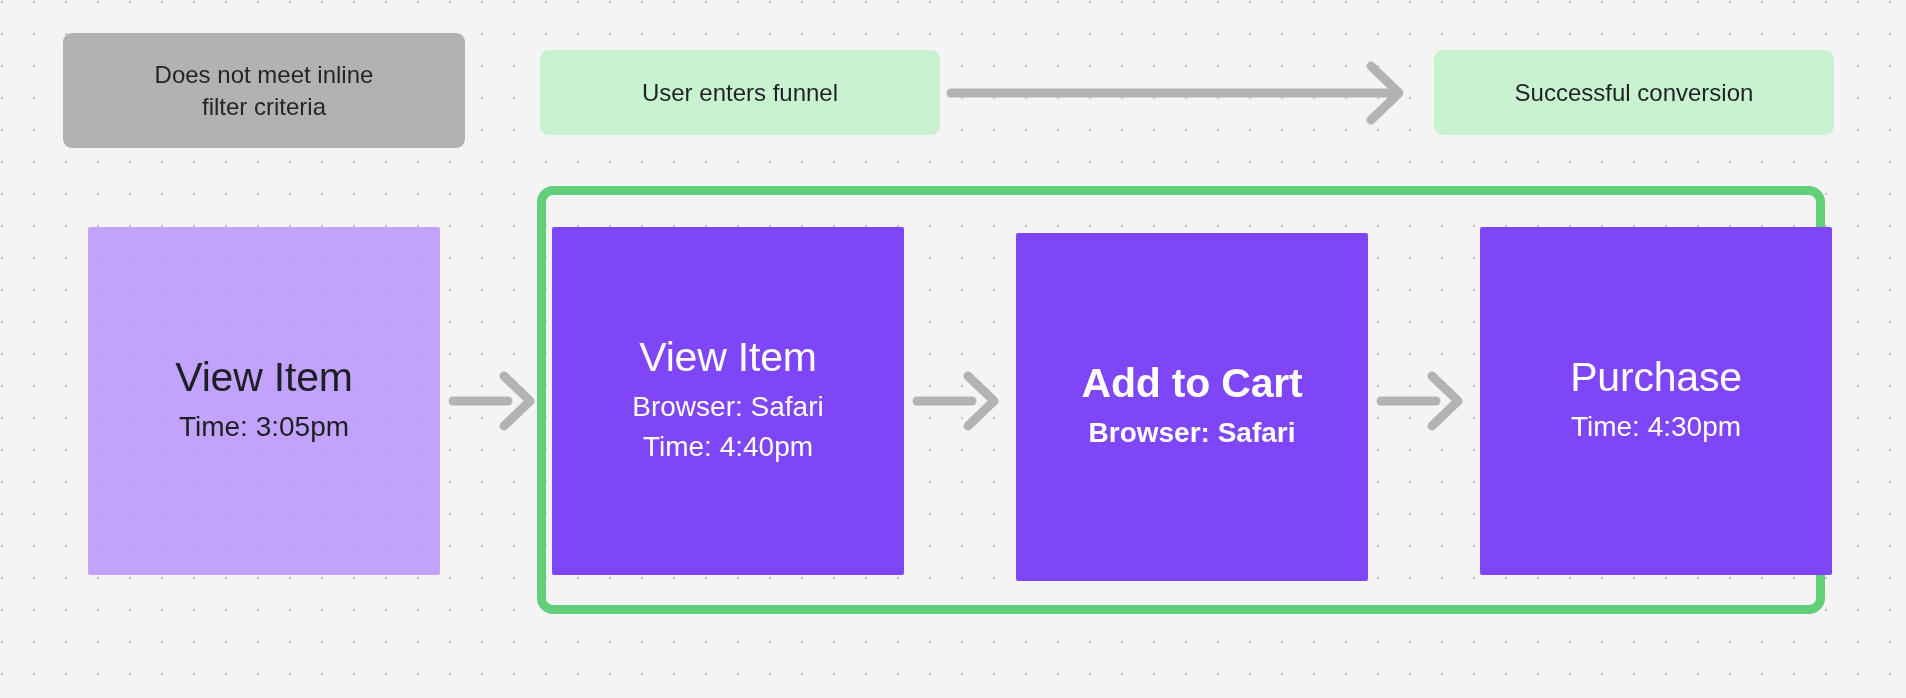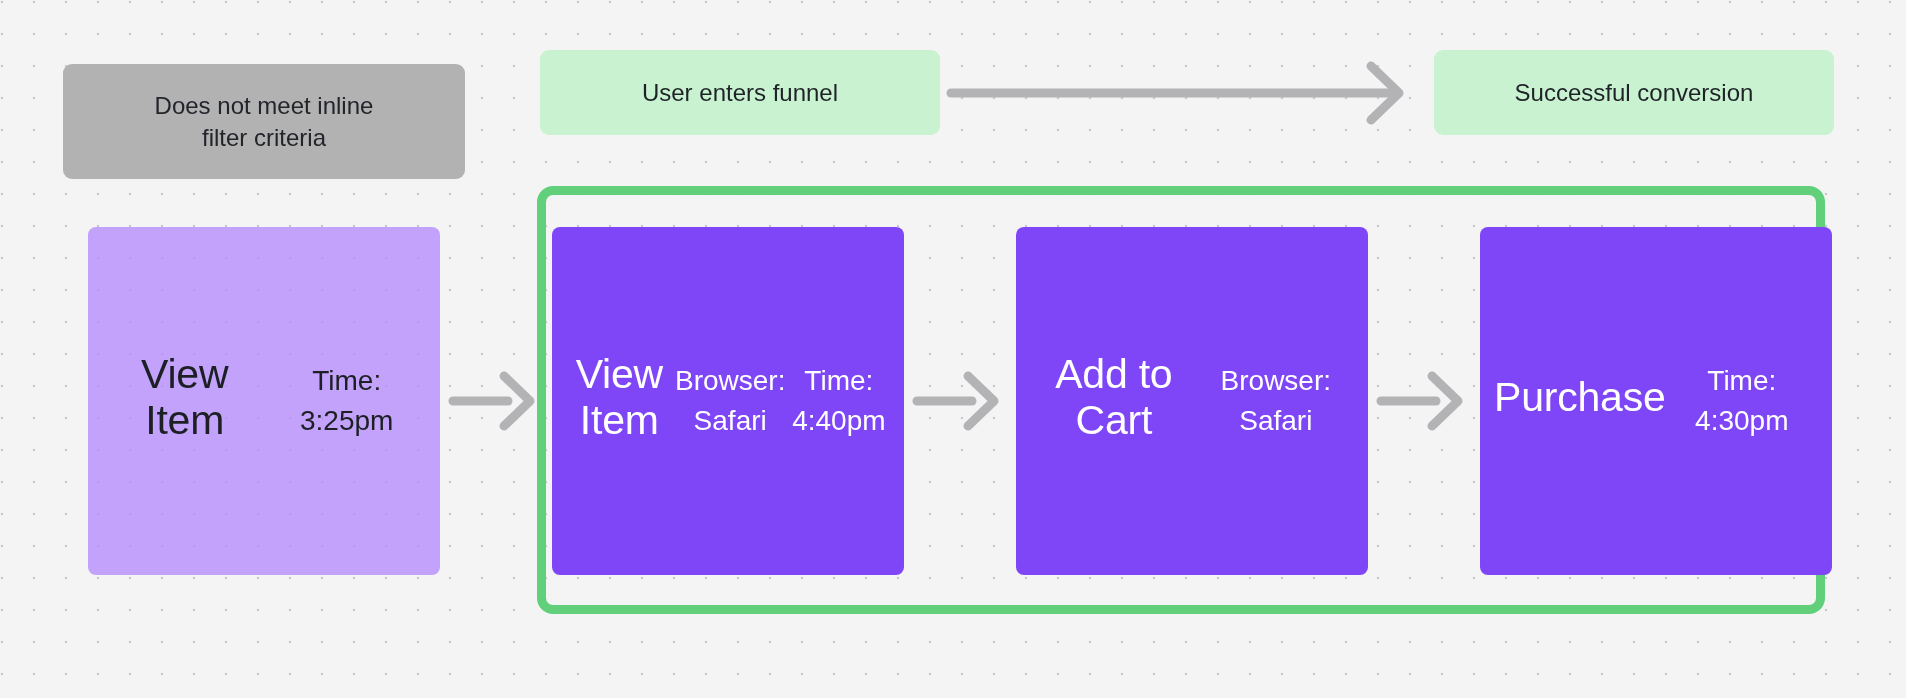--- a/index.html
+++ b/index.html
@@ -42,21 +42,20 @@
     white-space: pre-line;
   }
 
   #chip-excluded {
     left: 63px;  top: 33px;
     width: 402px; height: 115px;
     background: #b2b2b2;
     color: #22252a;
     font-size: 24px;
     padding: 0 32px;
-    margin-top: 31px;
   }
   #chip-enters {
     left: 540px; top: 50px;
     width: 400px; height: 85px;
     background: #c8f2d0;
     color: #1f2328;
     font-size: 24px;
   }
   #chip-converted {
     left: 1434px; top: 50px;
@@ -85,27 +84,27 @@
     border: 9px solid #62cf7a;
     border-radius: 16px;
     box-sizing: border-box;
   }
 
   
   .card {
     position: absolute;
     width: 352px;
     height: 348px;
-    border-radius: 8px;
+    border-radius: 2px;
     box-sizing: border-box;
     display: flex;
-    flex-direction: row;
+    flex-direction: column;
     align-items: center;
     justify-content: center;
-    text-align: center;
+    text-align: left;
     padding: 0 14px;
   }
   .card .card-title {
     font-size: 41px;
     line-height: 1.12;
     letter-spacing: -0.2px;
     margin-bottom: 6px;
   }
   .card .card-line {
     font-size: 28px;
@@ -116,21 +115,21 @@
     background: rgba(180, 138, 252, 0.78);
     color: #1c1f24;
   }
   .card--active {
     background: #7f46f7;
     color: #ffffff;
   }
 
   #card-0 { left: 88px;   top: 227px; }
   #card-1 { left: 552px;  top: 227px; }
-  #card-2 { left: 1016px; top: 227px; }
+  #card-2 { left: 1016px; top: 233px; font-weight: bold; }
   #card-3 { left: 1480px; top: 227px; }
 
   
   .connector {
     position: absolute;
     top: 370px;
     width: 88px;
     height: 62px;
   }
   #connector-0 { left: 448px; }
@@ -159,21 +158,21 @@
   </svg>
 
   <div class="chip" id="chip-converted">
     <span class="chip-text">Successful conversion</span>
   </div>
 
   <div id="funnel-frame"></div>
 
   <div class="card card--excluded" id="card-0">
     <div class="card-title">View Item</div>
-    <div class="card-line">Time: 3:25pm</div>
+    <div class="card-line">Time: 3:05pm</div>
   </div>
 
   <svg class="connector" id="connector-0" viewBox="0 0 88 62">
     <g fill="none" stroke="#b3b3b6" stroke-width="9" stroke-linecap="round" stroke-linejoin="round">
       <line x1="5" y1="31" x2="60" y2="31"></line>
       <polyline points="56,6 82,31 56,56"></polyline>
     </g>
   </svg>
 
   <div class="card card--active" id="card-1">

